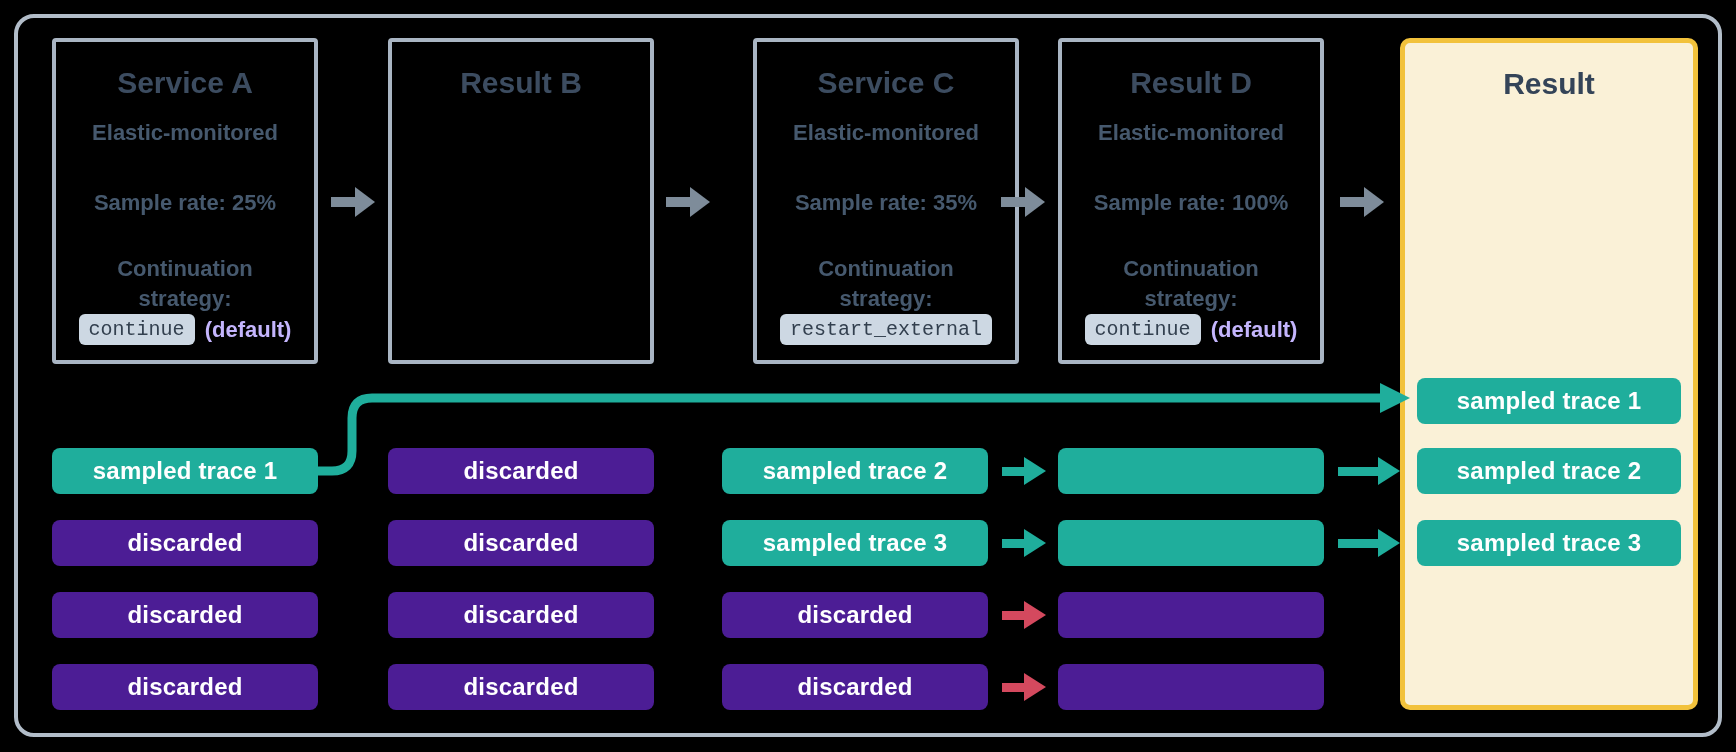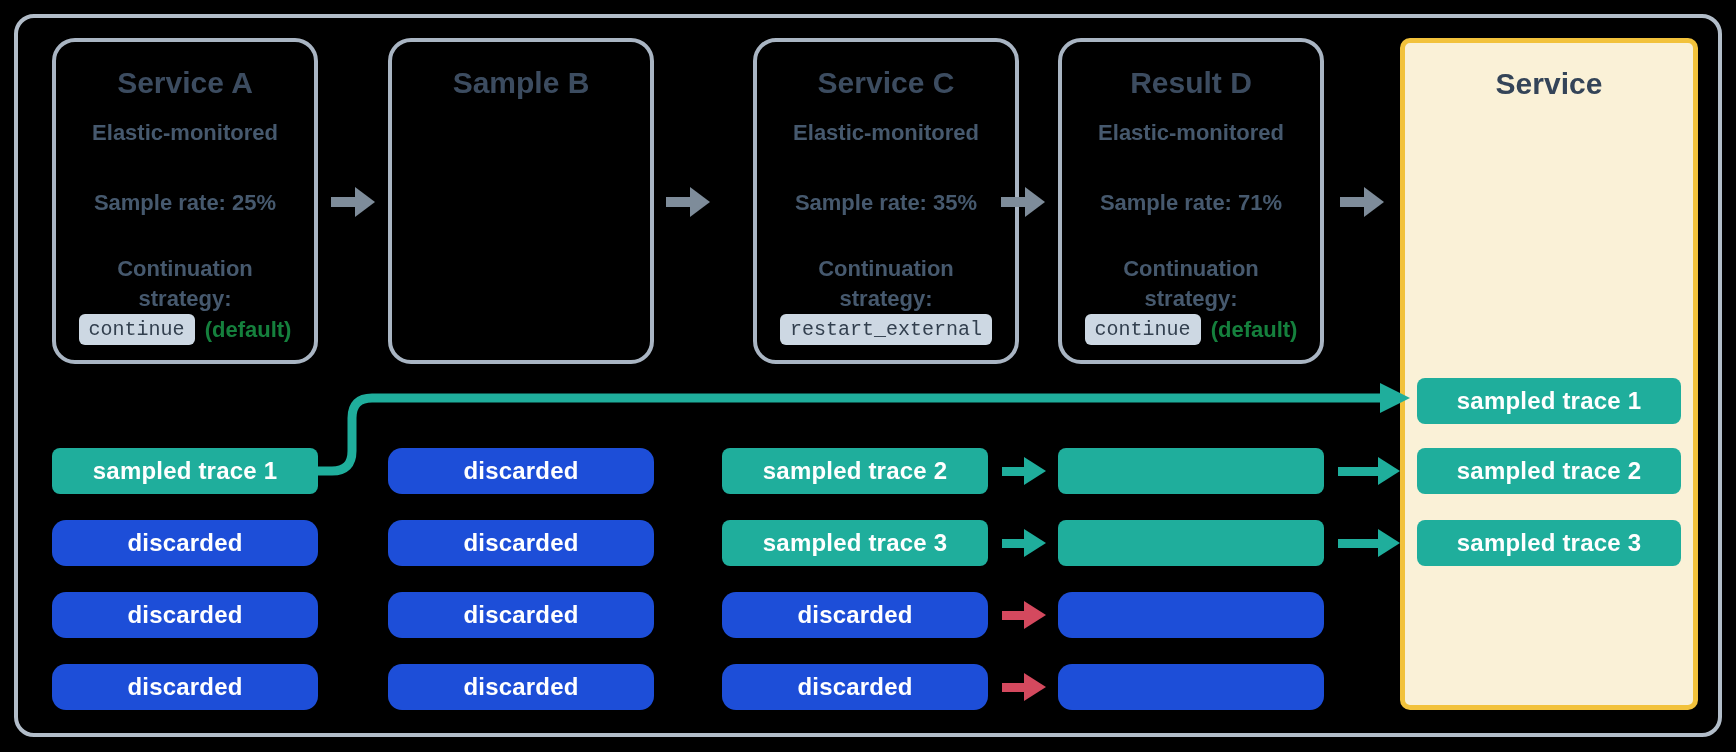--- a/index.html
+++ b/index.html
@@ -3,46 +3,46 @@
 <meta charset="utf-8">
 <style>
   html,body{margin:0;padding:0;background:#000;}
   .canvas{position:relative;width:1736px;height:752px;background:#000;
           font-family:"Liberation Sans",sans-serif;overflow:hidden;}
   .frame{position:absolute;left:14px;top:14px;width:1708px;height:723px;
          border:4px solid #b2bdc9;border-radius:20px;box-sizing:border-box;}
 
   
   .svc{position:absolute;top:38px;width:266px;height:326px;border:4px solid #a9b5c3;
-       border-radius:23px;box-sizing:border-box;color:#3c4c60;text-align:center;}
+       border-radius:4px;box-sizing:border-box;color:#3c4c60;text-align:center;}
   .svc .t{position:absolute;top:24px;left:0;right:0;font-size:30px;font-weight:700;}
   .svc .sub{position:absolute;top:78px;left:0;right:0;font-size:22px;font-weight:700;color:#46596e;}
   .svc .rate{position:absolute;top:148px;left:0;right:0;font-size:22px;font-weight:700;color:#46596e;}
   .svc .strat{position:absolute;top:212px;left:0;right:0;font-size:22px;font-weight:700;
               line-height:30px;color:#46596e;}
   .svc .chiprow{position:absolute;top:272px;left:0;right:0;display:flex;
                 justify-content:center;align-items:center;gap:10px;}
   .chip{background:#cdd8e3;color:#33404f;font-family:"Liberation Mono",monospace;
         font-size:20px;padding:4px 10px;border-radius:6px;white-space:nowrap;}
-  .suffix{font-size:22px;font-weight:700;color:#15803d;}
+  .suffix{font-size:22px;font-weight:700;color:#c4b5fd;}
   .suffix:empty{display:none;}
   .pA{left:52px}.pB{left:388px}.pC{left:753px}.pD{left:1058px}
 
   
   .result{position:absolute;left:1400px;top:38px;width:298px;height:672px;
           background:#faf1d7;border:5px solid #f2c23b;border-radius:10px;box-sizing:border-box;}
   .result .t{position:absolute;top:24px;left:0;right:0;text-align:center;
              font-size:30px;font-weight:700;color:#344458;}
 
   
   .pill{position:absolute;width:266px;height:46px;border-radius:8px;display:flex;
         align-items:center;justify-content:center;color:#fff;font-size:24px;
         font-weight:700;letter-spacing:.2px;}
   .pill[data-type="sampled"]{background:#1fae9c;}
-  .pill[data-type="discarded"]{background:#1d4ed8;border-radius:14px;}
+  .pill[data-type="discarded"]{background:#4c1d95;}
   .cA{left:52px}.cB{left:388px}.cC{left:722px}.cD{left:1058px}
   .r1{top:448px}.r2{top:520px}.r3{top:592px}.r4{top:664px}
   .rpill{left:1417px;width:264px;}
   .rr0{top:378px}.rr1{top:448px}.rr2{top:520px}
 
   
   .arrow{position:absolute;display:flex;align-items:center;}
   .arrow .shaft{height:10px;background:currentColor;}
   .arrow .head{width:0;height:0;border-top:15px solid transparent;
                border-bottom:15px solid transparent;border-left:20px solid currentColor;}
@@ -68,54 +68,54 @@
       <span>Continuation</span><br>
       <span>strategy:</span>
     </div>
     <div class="chiprow">
       <span class="chip">continue</span>
       <span class="suffix">(default)</span>
     </div>
   </div>
 
   <div class="svc pB minimal">
-    <div class="t">Sample B</div>
+    <div class="t">Result B</div>
 
   </div>
 
   <div class="svc pC">
     <div class="t">Service C</div>
     <div class="sub">Elastic-monitored</div>
     <div class="rate">Sample rate: 35%</div>
     <div class="strat">
       <span>Continuation</span><br>
       <span>strategy:</span>
     </div>
     <div class="chiprow">
       <span class="chip">restart_external</span>
 
     </div>
   </div>
 
   <div class="svc pD">
     <div class="t">Result D</div>
     <div class="sub">Elastic-monitored</div>
-    <div class="rate">Sample rate: 71%</div>
+    <div class="rate">Sample rate: 100%</div>
     <div class="strat">
       <span>Continuation</span><br>
       <span>strategy:</span>
     </div>
     <div class="chiprow">
       <span class="chip">continue</span>
       <span class="suffix">(default)</span>
     </div>
   </div>
 
   <div class="result">
-    <div class="t">Service</div>
+    <div class="t">Result</div>
   </div>
 
   <div class="arrow flow" style="left:331px;top:187px;">
     <div class="shaft" style="width:24px;"></div>
       <div class="head"></div>
   </div>
   <div class="arrow flow" style="left:666px;top:187px;">
     <div class="shaft" style="width:24px;"></div>
       <div class="head"></div>
   </div>

